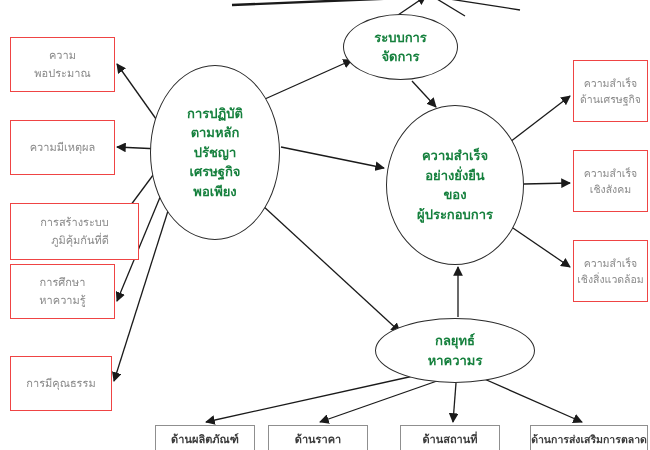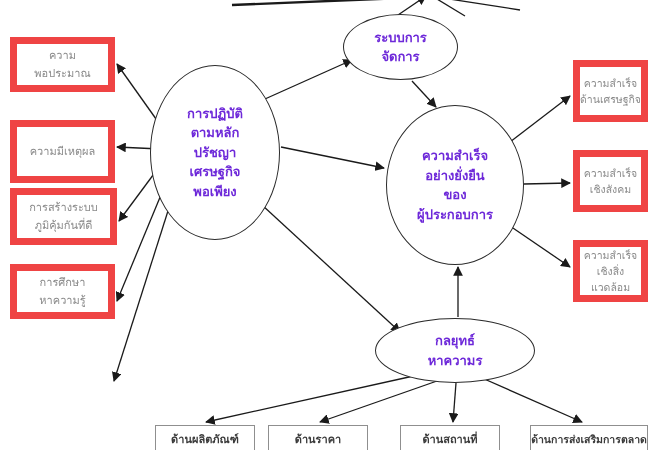--- a/index.html
+++ b/index.html
@@ -3,24 +3,24 @@
 <meta charset="utf-8">
 <style>
   html,body { margin:0; padding:0; background:#ffffff; }
   #stage {
     position:relative; width:650px; height:450px; overflow:hidden;
     background:#ffffff; font-family:"DejaVu Sans", sans-serif;
   }
   #wires { position:absolute; left:0; top:0; width:650px; height:450px; }
   .node { position:absolute; display:flex; align-items:center; justify-content:center;
           text-align:center; white-space:pre-line; background:#ffffff; box-sizing:border-box; }
-  .rect  { border:7px solid #ef4444; color:#8a8a8a; font-size:11px; line-height:1.55; }
+  .rect  { border:1px solid #ef4444; color:#8a8a8a; font-size:11px; line-height:1.55; }
   .rect-dark { border:1px solid #8f8f8f; color:#3a3a3a; font-weight:bold; font-size:11px;
                align-items:flex-start; padding-top:5px; }
-  .ellipse { border:1px solid #2b2b2b; border-radius:50%; color:#6d28d9;
+  .ellipse { border:1px solid #2b2b2b; border-radius:50%; color:#15803d;
              font-weight:bold; font-size:13px; line-height:1.5; }
   line { stroke:#1a1a1a; stroke-width:1.3; }
   .thick { stroke-width:2.4; }
 </style>
 </head>
 <body>
 
 <div id="stage">
 
   <svg id="wires" viewBox="0 0 650 450" xmlns="http://www.w3.org/2000/svg">
@@ -54,25 +54,26 @@
     <line x1="458" y1="317" x2="458" y2="267" marker-end="url(#arrow)"></line>
 
     <line x1="418" y1="375" x2="206" y2="422" marker-end="url(#arrow)"></line>
     <line x1="437" y1="381" x2="320" y2="422" marker-end="url(#arrow)"></line>
     <line x1="456" y1="383" x2="453" y2="422" marker-end="url(#arrow)"></line>
     <line x1="482" y1="378" x2="582" y2="422" marker-end="url(#arrow)"></line>
   </svg>
 
   <div class="node rect" style="left:10px; top:37px;  width:105px; height:55px;">ความ
 พอประมาณ</div>
-  <div class="node rect" style="left:10px; top:120px; width:105px; height:63px;">ความมีเหตุผล</div>
-  <div class="node rect" style="left:10px; top:188px; width:107px; height:57px;">การสร้างระบบ
+  <div class="node rect" style="left:10px; top:120px; width:105px; height:55px;">ความมีเหตุผล</div>
+  <div class="node rect" style="left:10px; top:203px; width:129px; height:57px;text-align:right;">การสร้างระบบ
 ภูมิคุ้มกันที่ดี</div>
   <div class="node rect" style="left:10px; top:264px; width:105px; height:55px;">การศึกษา
 หาความรู้</div>
+  <div class="node rect" style="left:10px; top:356px; width:102px; height:55px;">การมีคุณธรรม</div>
 
   <div class="node ellipse" style="left:150px; top:65px; width:130px; height:175px;text-align:center;">การปฏิบัติ
 ตามหลัก
 ปรัชญา
 เศรษฐกิจ
 พอเพียง</div>
   <div class="node ellipse" style="left:343px; top:14px; width:115px; height:66px;">ระบบการ
 จัดการ</div>
   <div class="node ellipse" style="left:386px; top:105px; width:138px; height:160px;">ความสำเร็จ
 อย่างยั่งยืน

